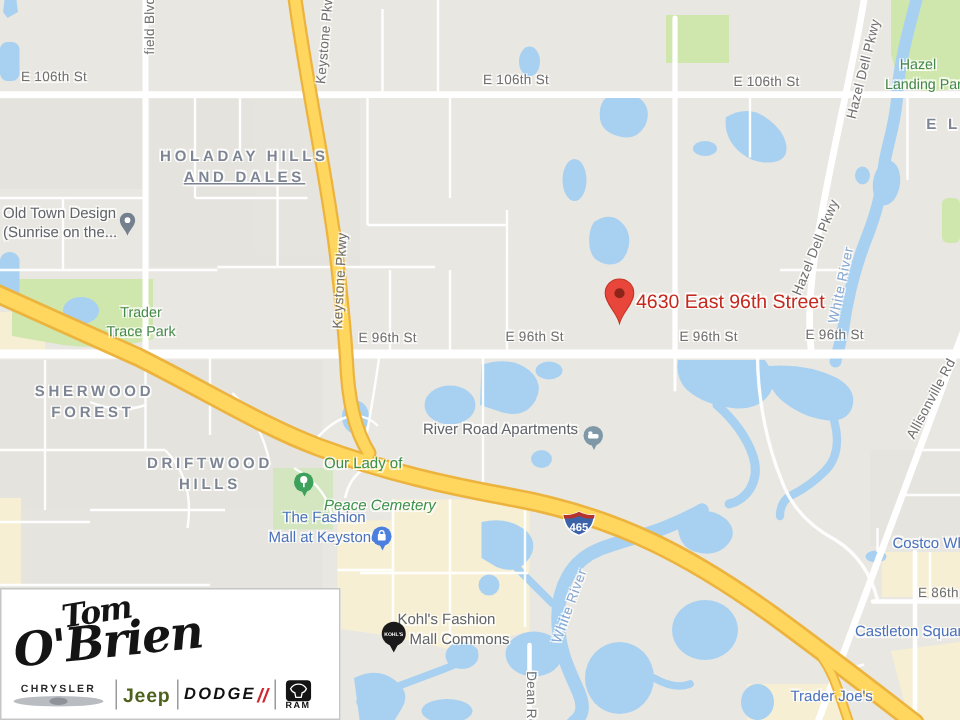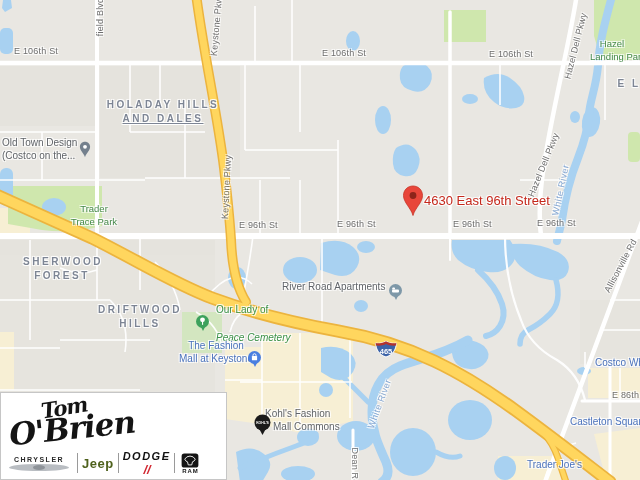--- a/index.html
+++ b/index.html
@@ -41,21 +41,21 @@
            color:#141414;transform:rotate(-9deg);letter-spacing:-1px;}
   .sig-bottom{position:absolute;left:8px;top:17px;font:italic 700 31px "DejaVu Serif",serif;
            color:#141414;transform:rotate(-6deg);letter-spacing:-1px;}
   #brands{position:absolute;left:4px;bottom:3px;height:26px;display:flex;align-items:center;}
   .sep{width:1px;height:20px;background:#9a9a9a;margin:0 4px;}
   .chrysler-wrap{width:68px;text-align:center;}
   .chrysler-txt{font-size:7px;font-weight:bold;letter-spacing:1.5px;color:#2b2b2b;display:block;}
   .wing{width:60px;height:7px;background:#b9bdc2;border-radius:50%;margin:1px auto 0;position:relative;}
   .wing:after{content:'';position:absolute;left:24px;top:1px;width:12px;height:5px;border-radius:50%;background:#8e9399;}
   .jeep-txt{font-size:13px;font-weight:bold;color:#4e611c;letter-spacing:.5px;}
-  .dodge-wrap{display:flex;align-items:center;flex-direction:column;}
+  .dodge-wrap{display:flex;align-items:center;}
   .dodge-txt{font-size:11px;font-weight:bold;font-style:italic;color:#111;letter-spacing:1.5px;}
   .dodge-slash{font-size:13px;font-weight:bold;font-style:italic;color:#d12630;margin-left:1px;}
   .ram-wrap{display:flex;flex-direction:column;align-items:center;margin-left:2px;}
   .ram-txt{font-size:6px;font-weight:bold;color:#111;letter-spacing:1px;}
 </style>
 </head>
 <body>
 
 <div id="map">
   <svg width="640" height="480" viewBox="0 0 640 480">
@@ -192,21 +192,21 @@
       <span class="lbl area" style="left: 140px; top: 305px; transform: translateX(-50%);">DRIFTWOOD</span>
       <span class="lbl area" style="left: 140px; top: 319px; transform: translateX(-50%);">HILLS</span>
       <span class="lbl area" style="left: 629px; top: 79px; transform: translateX(-50%);">E L</span>
       <span class="lbl park" style="left: 94px; top: 204px; transform: translateX(-50%);">Trader</span>
       <span class="lbl park" style="left: 94px; top: 217px; transform: translateX(-50%);">Trace Park</span>
       <span class="lbl park" style="left: 612px; top: 39px; transform: translateX(-50%);">Hazel</span>
       <span class="lbl park" style="left: 618px; top: 52px; transform: translateX(-50%);">Landing Park</span>
       <span class="lbl poig" style="left: 216px; top: 305px;">Our Lady of</span>
       <span class="lbl poig" style="left: 216px; top: 333px; font-style: italic;">Peace Cemetery</span>
       <span class="lbl poi" style="left: 2px; top: 138px;">Old Town Design</span>
-      <span class="lbl poi" style="left: 2px; top: 151px;">(Costco on the...</span>
+      <span class="lbl poi" style="left: 2px; top: 151px;">(Sunrise on the...</span>
       <span class="lbl poi" style="left: 282px; top: 282px;">River Road Apartments</span>
       <span class="lbl poi" style="left: 265px; top: 409px;">Kohl's Fashion</span>
       <span class="lbl poi" style="left: 273px; top: 422px;">Mall Commons</span>
       <span class="lbl poib" style="left: 216px; top: 341px; transform: translateX(-50%);">The Fashion</span>
       <span class="lbl poib" style="left: 216px; top: 354px; transform: translateX(-50%);">Mall at Keystone</span>
       <span class="lbl poib" style="left: 595px; top: 358px;">Costco Wholesale</span>
       <span class="lbl poib" style="left: 570px; top: 417px;">Castleton Square</span>
       <span class="lbl poib" style="left: 527px; top: 460px;">Trader Joe's</span>
       <span class="lbl dest" style="left: 424px; top: 194px;">4630 East 96th Street</span>
     </div>

